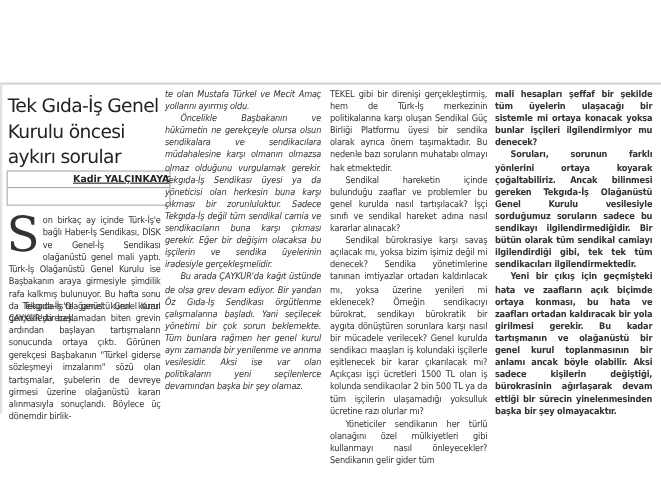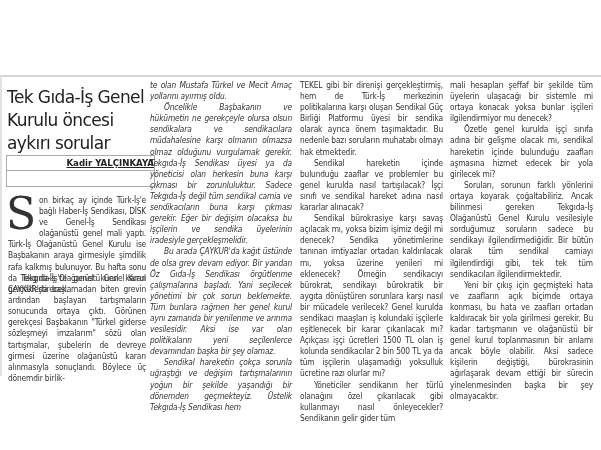--- a/index.html
+++ b/index.html
@@ -12,21 +12,21 @@
     .headline { position:absolute; left:7px; top:86px; width:140px; font-family:"DejaVu Sans", sans-serif; font-size:17px; line-height:23px; color:#222; letter-spacing:-0.6px; }
     .authorbox { position:absolute; left:6px; top:155px; width:147px; height:30px; border:1px solid #aaa; }
     .authorname { position:absolute; left:0; top:2px; width:100%; text-align:right; font-family:"DejaVu Sans", sans-serif; font-weight:bold; font-size:8.6px; text-decoration:underline; color:#222; }
     .authorsep { position:absolute; left:0; top:14px; width:100%; height:1px; background:#aaa; }
     .intro { position:absolute; left:8px; top:195px; width:138px; font-size:8.3px; line-height:11.1px; letter-spacing:-0.2px; }
     .intro p { margin:0; text-align:justify; }
     .dropcap { float:left; font-family:"DejaVu Serif", serif; font-size:44px; line-height:36px; margin:1px 3px 0 -2px; color:#333; }
     .c1 { left:8px; top:273px; width:138px; }
     .c2 { left:150px; width:142px;font-style:italic; }
     .c3 { left:300px; width:143px; }
-    .c4 { left:450px; width:143px; }
+    .c4 { left:450px; width:143px;font-weight:bold; }
   </style>
 </head>
 <body>
 
 <div class="topline"></div>
 <div class="leftline"></div>
 
 <h1 class="headline" style="margin:0;font-weight:normal;">Tek Gıda-İş Genel Kurulu öncesi aykırı sorular</h1>
 
 <div class="authorbox">
@@ -39,28 +39,26 @@
 </div>
 
 <div class="col c1">
   <p class="ind">Tekgıda-İş'te genel kurul kararı ÇAYKUR'da başlamadan biten grevin ardından başlayan tartışmaların sonucunda ortaya çıktı. Görünen gerekçesi Başbakanın "Türkel giderse sözleşmeyi imzalarım" sözü olan tartışmalar, şubelerin de devreye girmesi üzerine olağanüstü kararı alınmasıyla sonuçlandı. Böylece üç dönemdir birlik-</p>
 </div>
 
 <div class="col c2">
   <p>te olan Mustafa Türkel ve Mecit Amaç yollarını ayırmış oldu.</p>
   <p class="ind">Öncelikle Başbakanın ve hükümetin ne gerekçeyle olursa olsun sendikalara ve sendikacılara müdahalesine karşı olmanın olmazsa olmaz olduğunu vurgulamak gerekir. Tekgıda-İş Sendikası üyesi ya da yöneticisi olan herkesin buna karşı çıkması bir zorunluluktur. Sadece Tekgıda-İş değil tüm sendikal camia ve sendikacıların buna karşı çıkması gerekir. Eğer bir değişim olacaksa bu işçilerin ve sendika üyelerinin iradesiyle gerçekleşmelidir.</p>
   <p class="ind">Bu arada ÇAYKUR'da kağıt üstünde de olsa grev devam ediyor. Bir yandan Öz Gıda-İş Sendikası örgütlenme çalışmalarına başladı. Yani seçilecek yönetimi bir çok sorun beklemekte. Tüm bunlara rağmen her genel kurul aynı zamanda bir yenilenme ve arınma vesilesidir. Aksi ise var olan politikaların yeni seçilenlerce devamından başka bir şey olamaz.</p>
-  <p class="ind">Sendikal hareketin çokça sorunla uğraştığı ve değişim tartışmalarının yoğun bir şekilde yaşandığı bir dönemden geçmekteyiz. Üstelik Tekgıda-İş Sendikası hem</p>
 </div>
 
 <div class="col c3">
   <p>TEKEL gibi bir direnişi gerçekleştirmiş, hem de Türk-İş merkezinin politikalarına karşı oluşan Sendikal Güç Birliği Platformu üyesi bir sendika olarak ayrıca önem taşımaktadır. Bu nedenle bazı soruların muhatabı olmayı hak etmektedir.</p>
   <p class="ind">Sendikal hareketin içinde bulunduğu zaaflar ve problemler bu genel kurulda nasıl tartışılacak? İşçi sınıfı ve sendikal hareket adına nasıl kararlar alınacak?</p>
   <p class="ind">Sendikal bürokrasiye karşı savaş açılacak mı, yoksa bizim işimiz değil mi denecek? Sendika yönetimlerine tanınan imtiyazlar ortadan kaldırılacak mı, yoksa üzerine yenileri mi eklenecek? Örneğin sendikacıyı bürokrat, sendikayı bürokratik bir aygıta dönüştüren sorunlara karşı nasıl bir mücadele verilecek? Genel kurulda sendikacı maaşları iş kolundaki işçilerle eşitlenecek bir karar çıkarılacak mı? Açıkçası işçi ücretleri 1500 TL olan iş kolunda sendikacılar 2 bin 500 TL ya da tüm işçilerin ulaşamadığı yoksulluk ücretine razı olurlar mı?</p>
-  <p class="ind">Yöneticiler sendikanın her türlü olanağını özel çıkarılacak gibi kullanmayı nasıl önleyecekler? Sendikanın gelir gider tüm</p>
+  <p class="ind">Yöneticiler sendikanın her türlü olanağını özel mülkiyetleri gibi kullanmayı nasıl önleyecekler? Sendikanın gelir gider tüm</p>
 </div>
 
 <div class="col c4">
   <p>mali hesapları şeffaf bir şekilde tüm üyelerin ulaşacağı bir sistemle mi ortaya konacak yoksa bunlar işçileri ilgilendirmiyor mu denecek?</p>
-  <p class="ind">Özetle genel kurulda işçi sınıfa adına bir gelişme olacak mı, sendikal hareketin içinde bulunduğu zaafları aşmasına hizmet edecek bir yola girilecek mi?</p>
   <p class="ind">Soruları, sorunun farklı yönlerini ortaya koyarak çoğaltabiliriz. Ancak bilinmesi gereken Tekgıda-İş Olağanüstü Genel Kurulu vesilesiyle sorduğumuz soruların sadece bu sendikayı ilgilendirmediğidir. Bir bütün olarak tüm sendikal camiayı ilgilendirdiği gibi, tek tek tüm sendikacıları ilgilendirmektedir.</p>
   <p class="ind">Yeni bir çıkış için geçmişteki hata ve zaafların açık biçimde ortaya konması, bu hata ve zaafları ortadan kaldıracak bir yola girilmesi gerekir. Bu kadar tartışmanın ve olağanüstü bir genel kurul toplanmasının bir anlamı ancak böyle olabilir. Aksi sadece kişilerin değiştiği, bürokrasinin ağırlaşarak devam ettiği bir sürecin yinelenmesinden başka bir şey olmayacaktır.</p>
 </div>
 
 </body></html>

